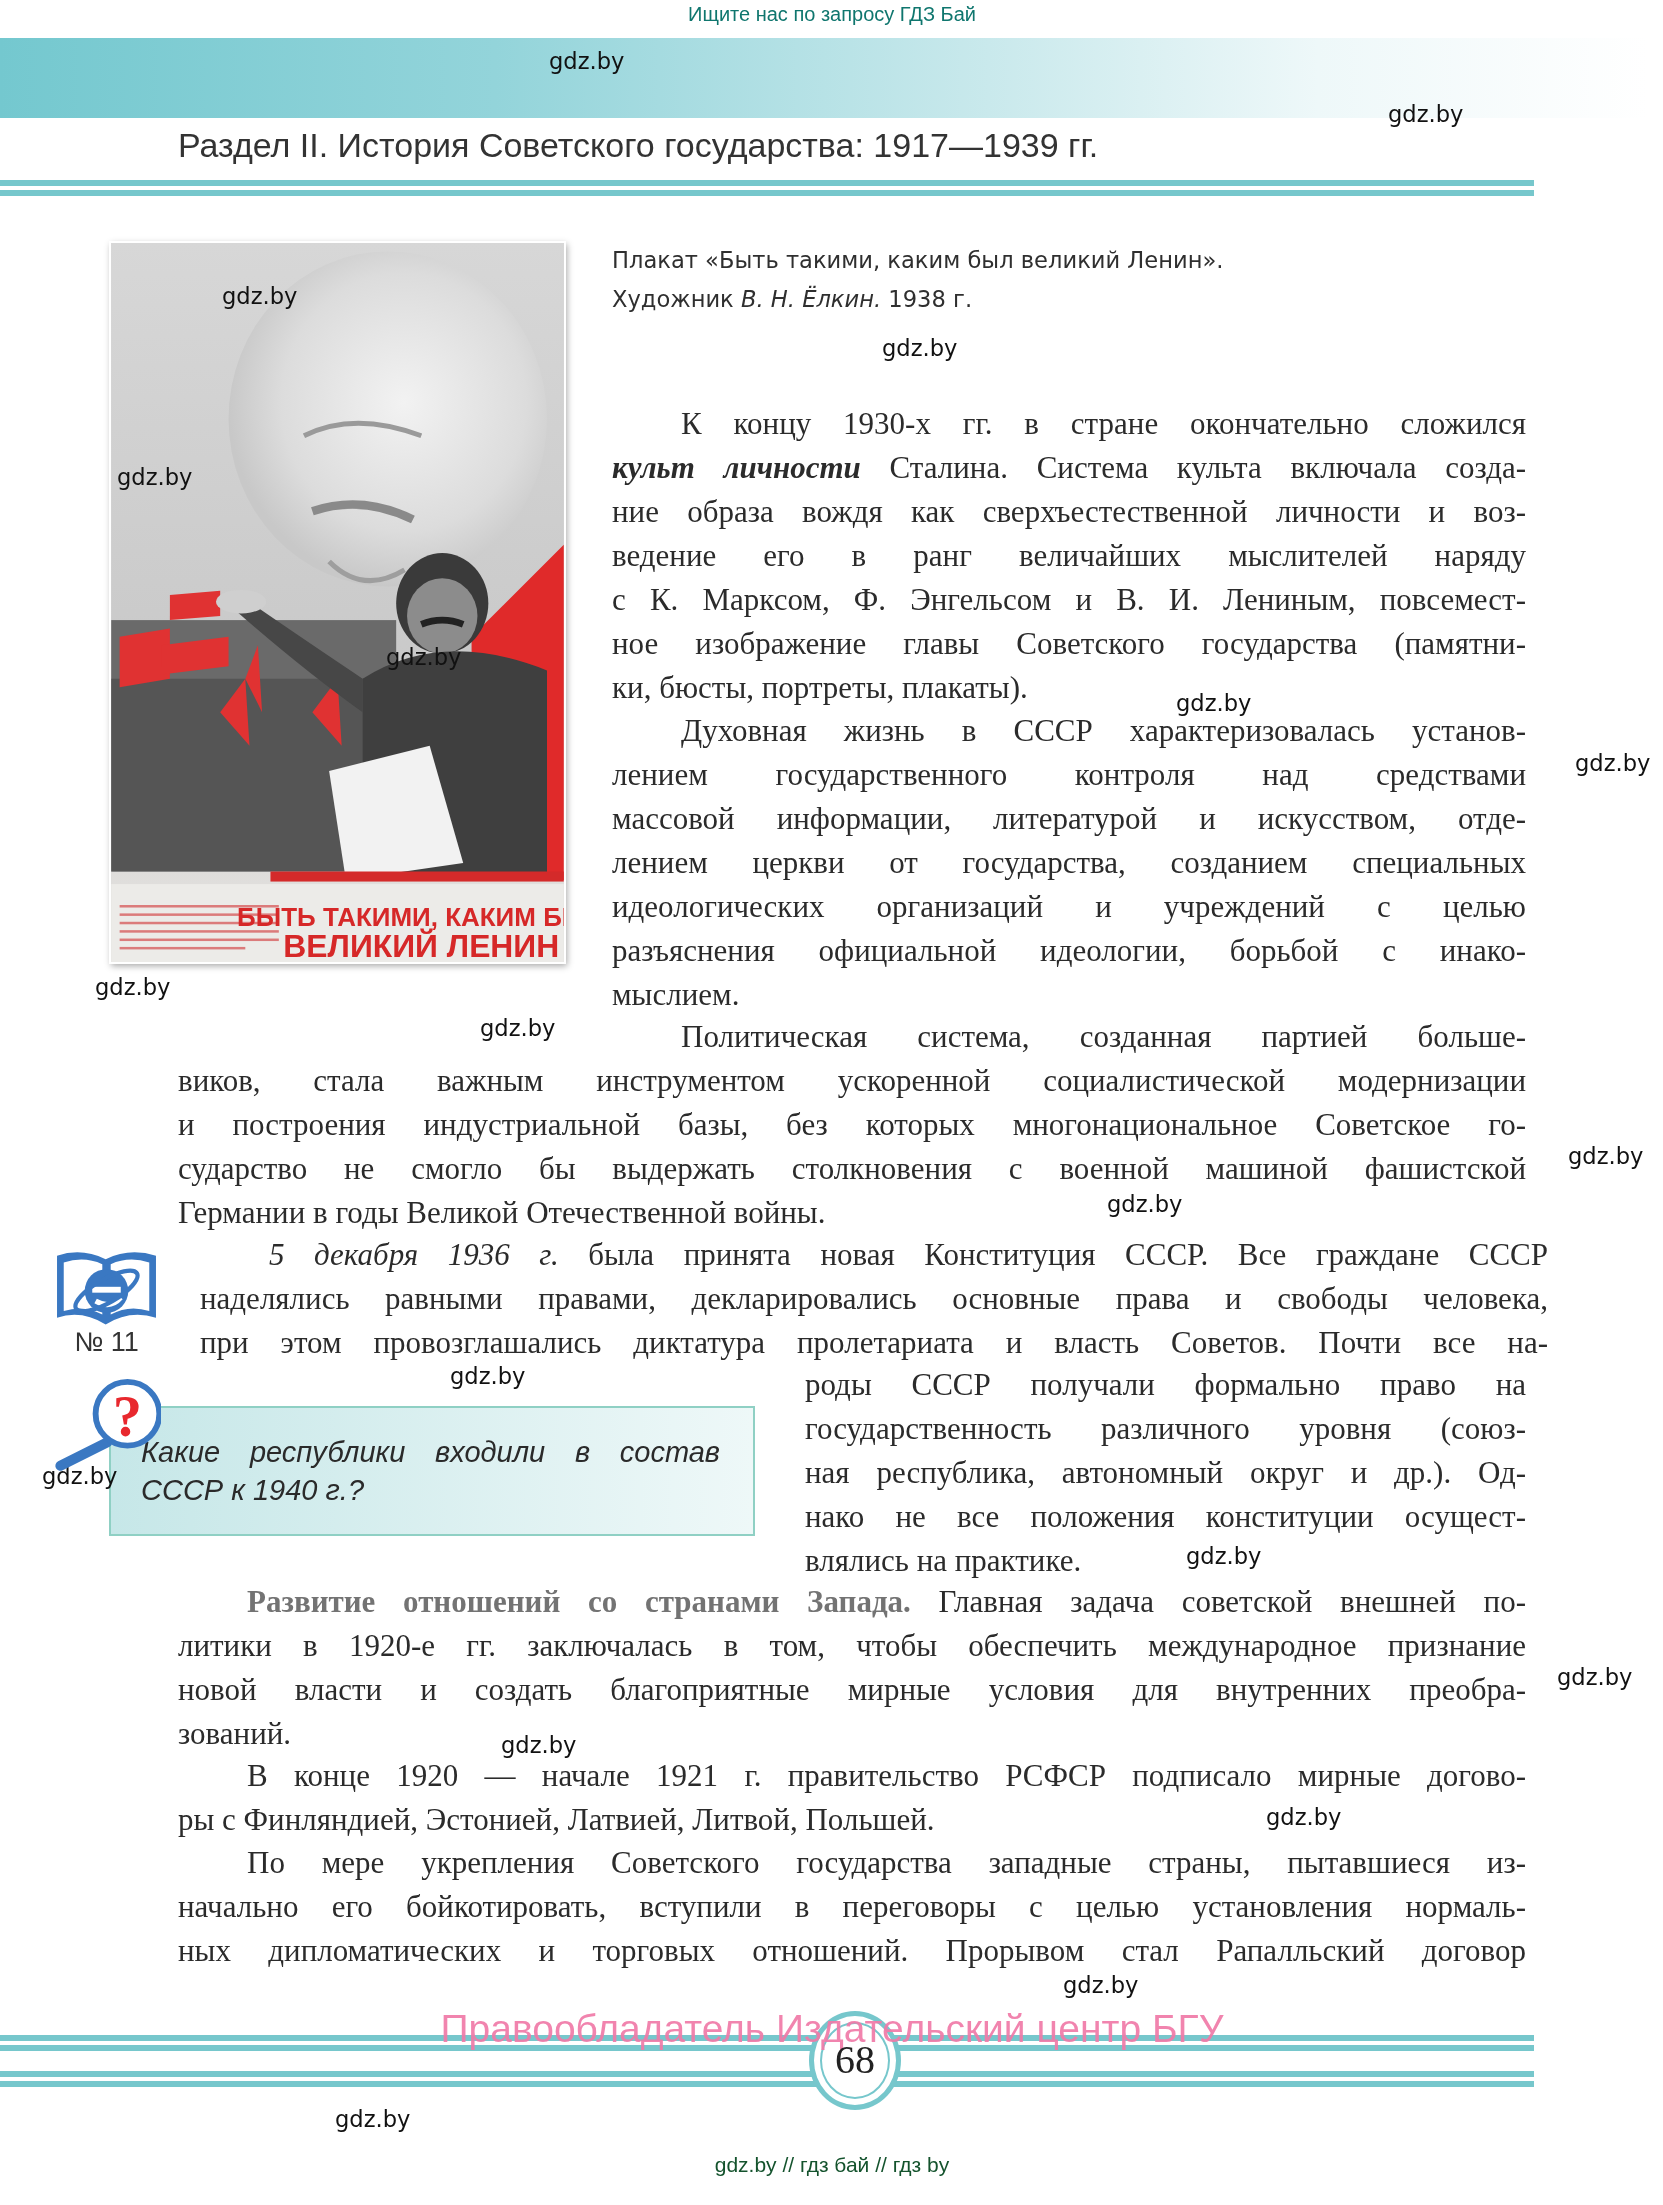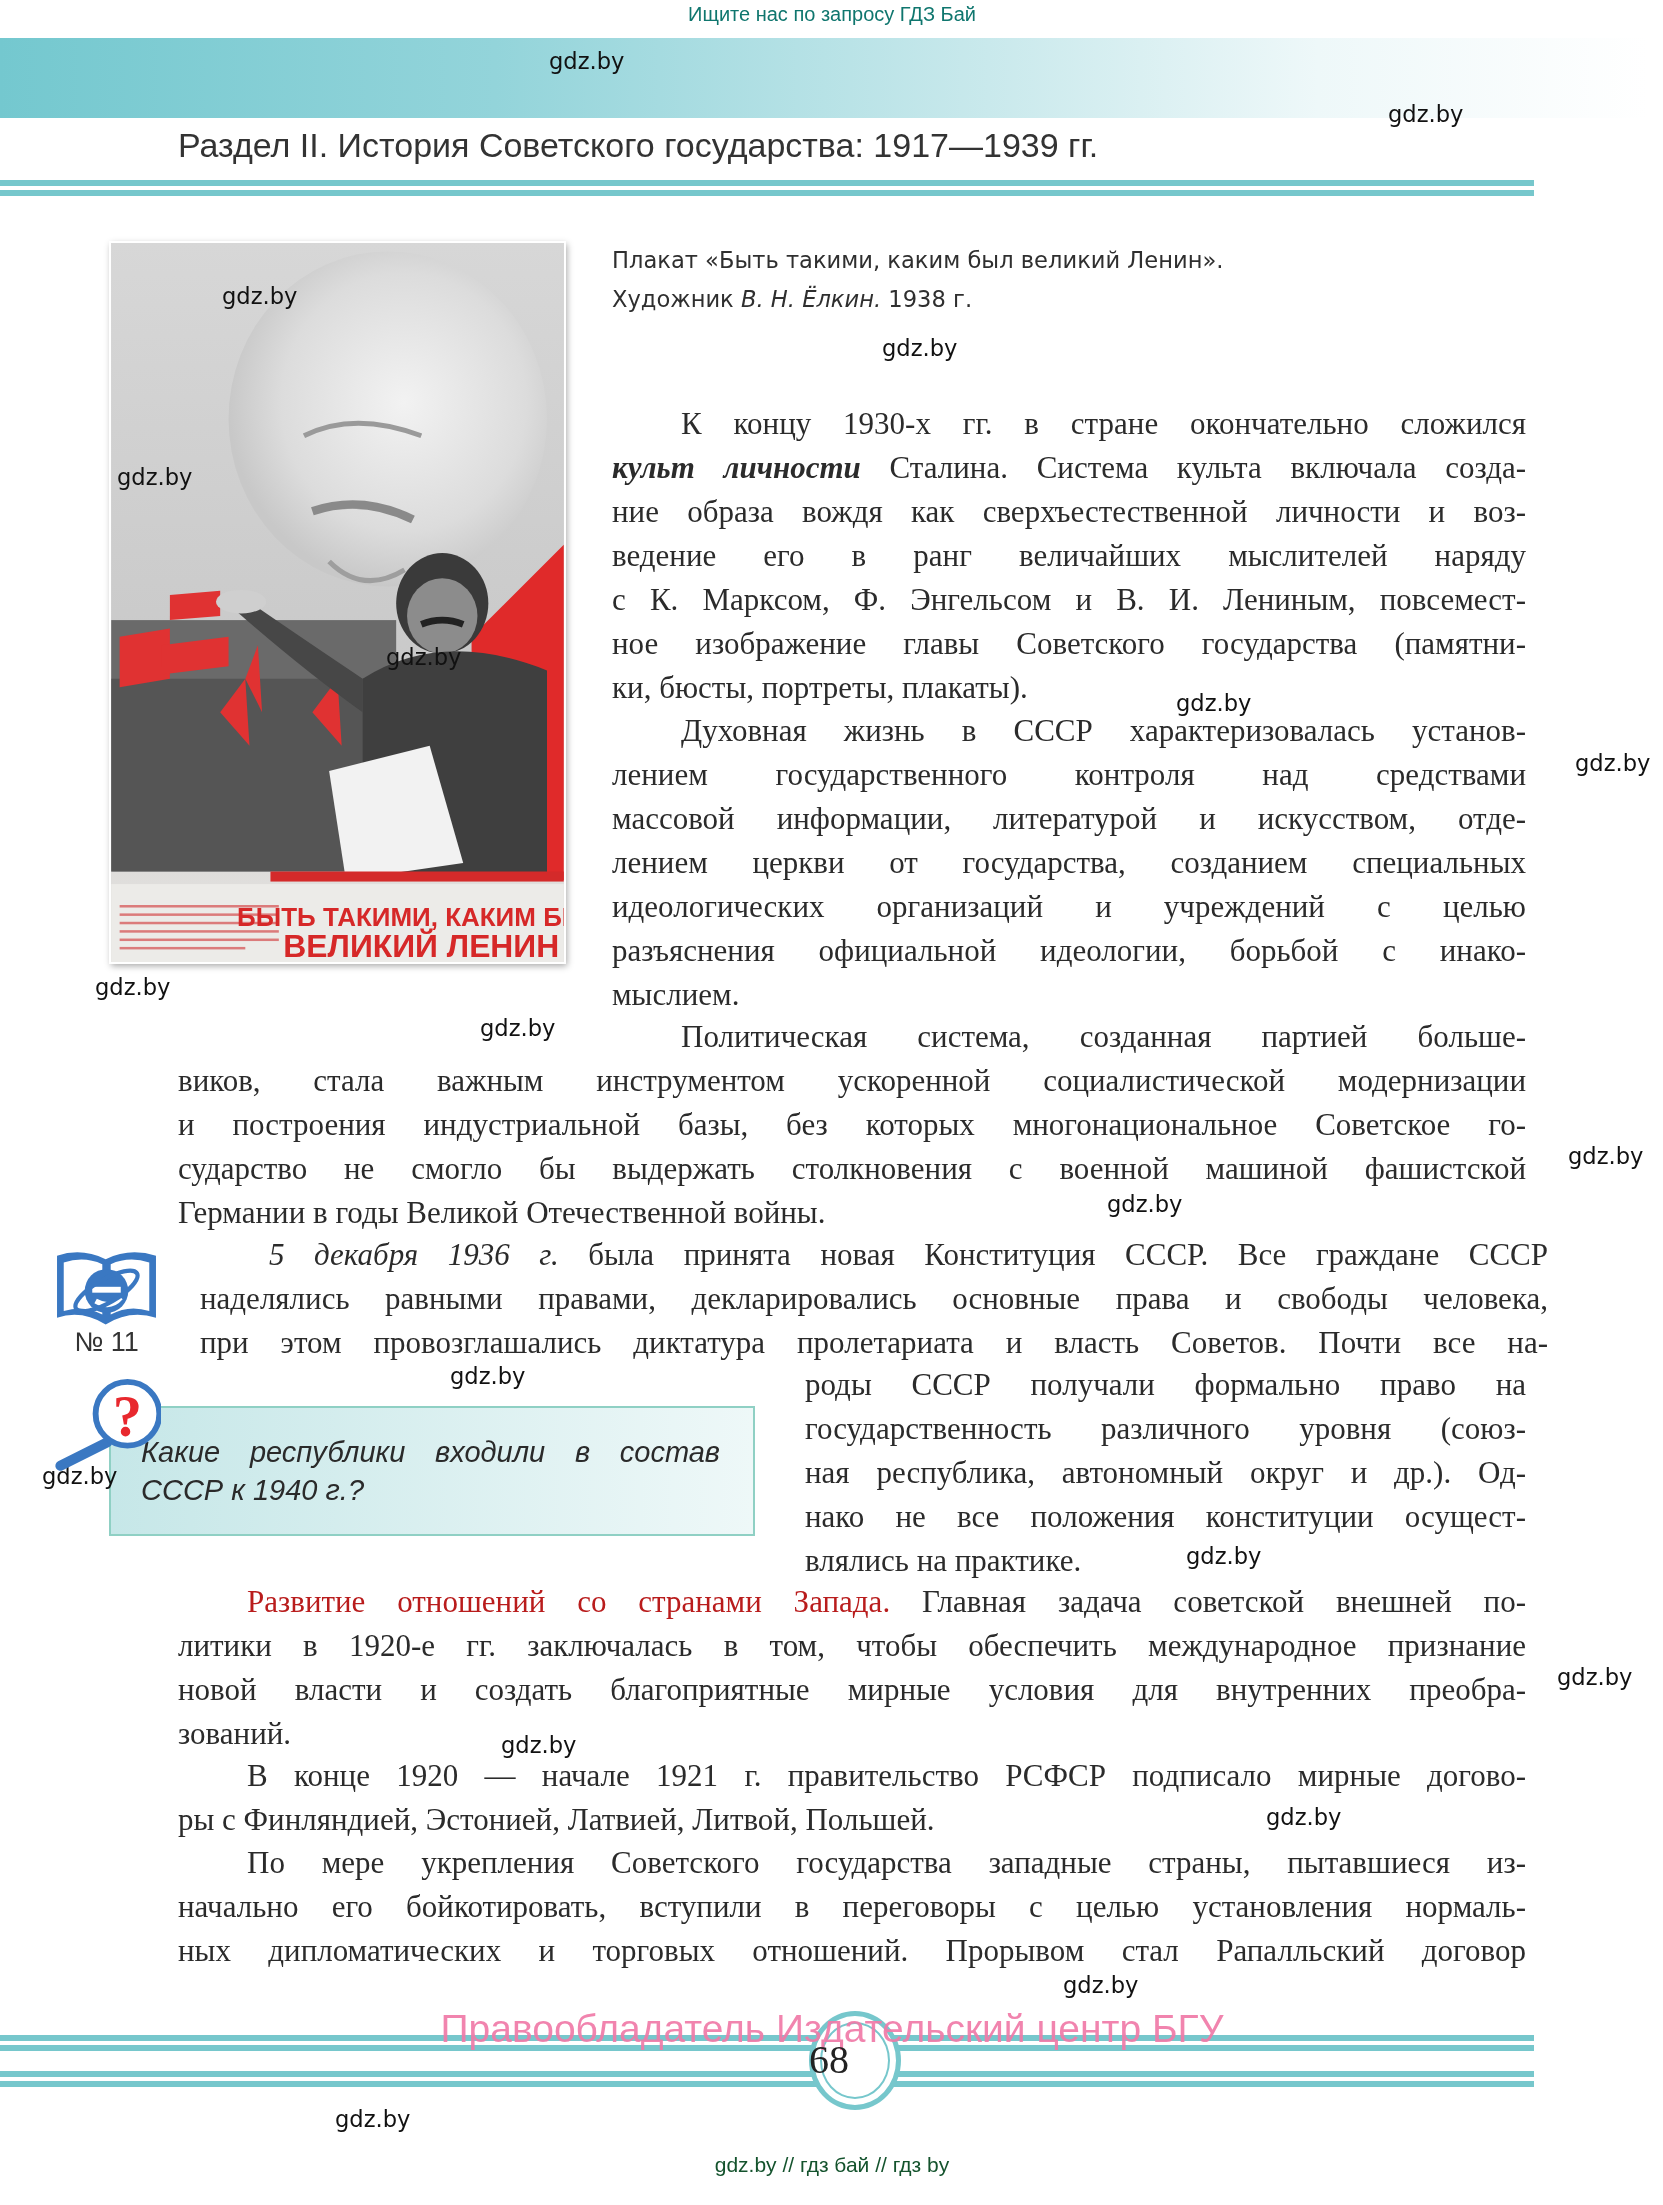--- a/index.html
+++ b/index.html
@@ -12,26 +12,26 @@
   .wm { font-family: "DejaVu Sans", sans-serif; font-size: 22.6px; color: #111; white-space: nowrap; }
   .poster { left: 109px; top: 241px; width: 453px; height: 719px; background: #d9d9d9; box-shadow: 1.7px 2.5px 6.7px rgba(0,0,0,0.35); border: 2.5px solid #fff; overflow: hidden; }
   .caption { left: 612px; top: 241px; font-family: "DejaVu Sans", sans-serif; font-size: 22.6px; line-height: 39px; color: #2f2f2f; white-space: nowrap; }
   .caption i { font-style: italic; }
   .body-text { font-size: 31px; line-height: 44px; color: #2b2b2b; text-align: justify; text-align-last: left; }
   .body-text .line { display: block; white-space: nowrap; text-align: justify; text-align-last: justify; }
   .body-text .line.last { text-align-last: left; }
   .indent { padding-left: 69px; }
   .qbox { left: 109px; top: 1406px; width: 642px; height: 126px; border: 2.5px solid #8fd0c4; background: linear-gradient(to right, #c6e7e8, #eef8f8); }
   .qtext { left: 141px; top: 1433px; width: 579px; font-family: "Liberation Sans", sans-serif; font-style: italic; font-size: 29px; line-height: 38px; color: #2a2a2a; }
-  .orange { color: #b91c1c; font-weight: normal; }
+  .orange { color: #737373; font-weight: bold; }
   .footer-link { left: 0; top: 2153px; width: 1664px; text-align: center; font-family: "Liberation Sans", sans-serif; font-size: 21px; color: #14532d; }
   .copyright { left: 0; top: 2007px; width: 1664px; text-align: center; font-family: "Liberation Sans", sans-serif; font-size: 39px; color: #f07aa8; opacity: 0.92; z-index: 5; }
   .page-ring { left: 809px; top: 2011px; width: 92px; height: 99px; border-radius: 50%; border: 5.9px solid #76c7cc; background: #fff; box-sizing: border-box; z-index: 3; }
   .page-ring-inner { left: 820px; top: 2022px; width: 70px; height: 77px; border-radius: 50%; border: 2.5px solid #76c7cc; box-sizing: border-box; z-index: 4; }
-  .page-num { left: 809px; top: 2036px; width: 92px; font-size: 40px; color: #222; z-index: 6; }
+  .page-num { left: 809px; top: 2036px; width: 92px; text-align: center; font-size: 40px; color: #222; z-index: 6; }
 </style>
 </head>
 <body>
 
 <div class="abs top-banner">Ищите нас по запросу ГДЗ Бай</div>
 
 <div class="abs header-band"></div>
 <div class="abs section-title">Раздел II. История Советского государства: 1917—1939 гг.</div>
 <div class="abs rule" style="top:180px;width:1534px;"></div>
 <div class="abs rule" style="top:190px;width:1534px;"></div>

